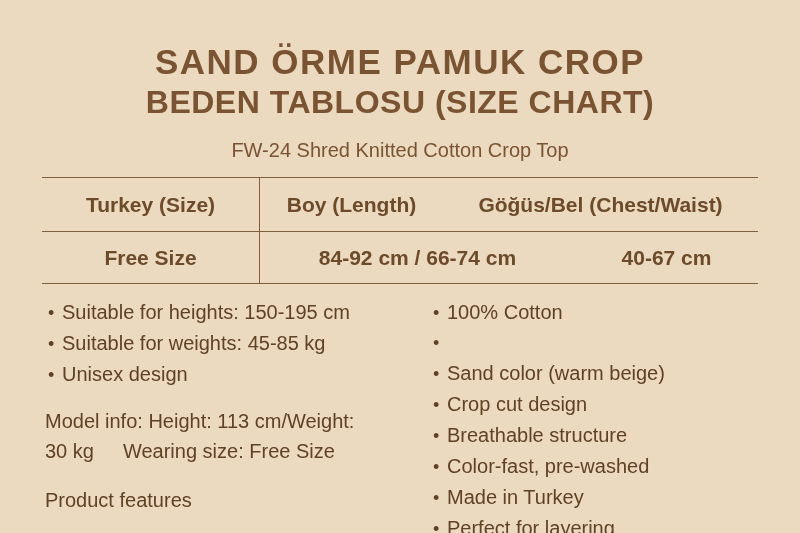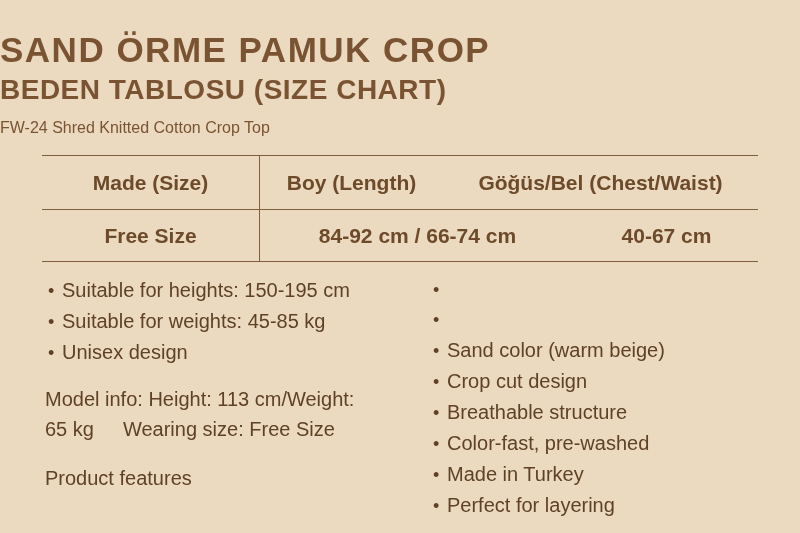--- a/index.html
+++ b/index.html
@@ -12,31 +12,31 @@
   *{margin:0;padding:0;box-sizing:border-box;}
   html,body{background:#d8d8d8;}
   .page{
     position:relative;
     width:800px;height:533px;
     background:var(--bg);
     font-family:"Liberation Sans", sans-serif;
     color:var(--ink-body);
     overflow:hidden;
   }
-  header{padding-top:28px;}
+  header{text-align:center;padding-top:40px;}
   h1{
     font-size:35px;line-height:44px;font-weight:bold;
     letter-spacing:1.5px;color:var(--ink-head);
   }
   h2{
-    font-size:28px;line-height:30px;font-weight:bold;
+    font-size:32px;line-height:30px;font-weight:bold;
     letter-spacing:0.5px;margin-top:3px;color:var(--ink-head);
   }
   .product-line{
-    font-size:16px;line-height:26px;margin-top:10px;
+    font-size:20px;line-height:26px;margin-top:20px;
     color:var(--ink-head);font-weight:normal;
   }
   
   .size-table{
     margin:14px 42px 0;
     width:716px;
     border-top:1.5px solid var(--line);
     border-bottom:1.5px solid var(--line);
     color:var(--ink-table);
   }
@@ -81,21 +81,21 @@
 <div class="page">
 
   <header>
     <h1>SAND ÖRME PAMUK CROP</h1>
     <h2>BEDEN TABLOSU (SIZE CHART)</h2>
     <p class="product-line">FW-24 Shred Knitted Cotton Crop Top</p>
   </header>
 
   <div class="size-table">
     <div class="t-row t-head">
-      <div class="cell c1">Made (Size)</div>
+      <div class="cell c1">Turkey (Size)</div>
       <div class="cell c3">Boy (Length)</div>
       <div class="cell c2">Göğüs/Bel (Chest/Waist)</div>
     </div>
     <div class="t-row t-data">
       <div class="cell c1">Free Size</div>
       <div class="cell c2">84-92 cm / 66-74 cm</div>
       <div class="cell c3">40-67 cm</div>
     </div>
   </div>
 
@@ -111,29 +111,30 @@
           <span class="dot">•</span>
           <span>Suitable for weights: 45-85 kg</span>
         </li>
         <li>
           <span class="dot">•</span>
           <span>Unisex design</span>
         </li>
       </ul>
       <p class="model-info">
         <span>Model info: Height: 113 cm/Weight:</span><br>
-        <span>65 kg</span><span class="wearing">Wearing size: Free Size</span>
+        <span>30 kg</span><span class="wearing">Wearing size: Free Size</span>
       </p>
       <p class="section-label">Product features</p>
     </div>
 
     <div class="col-right">
       <ul>
         <li>
           <span class="dot">•</span>
+          <span>100% Cotton</span>
         </li>
         <li>
           <span class="dot">•</span>
         </li>
         <li>
           <span class="dot">•</span>
           <span>Sand color (warm beige)</span>
         </li>
         <li>
           <span class="dot">•</span>

